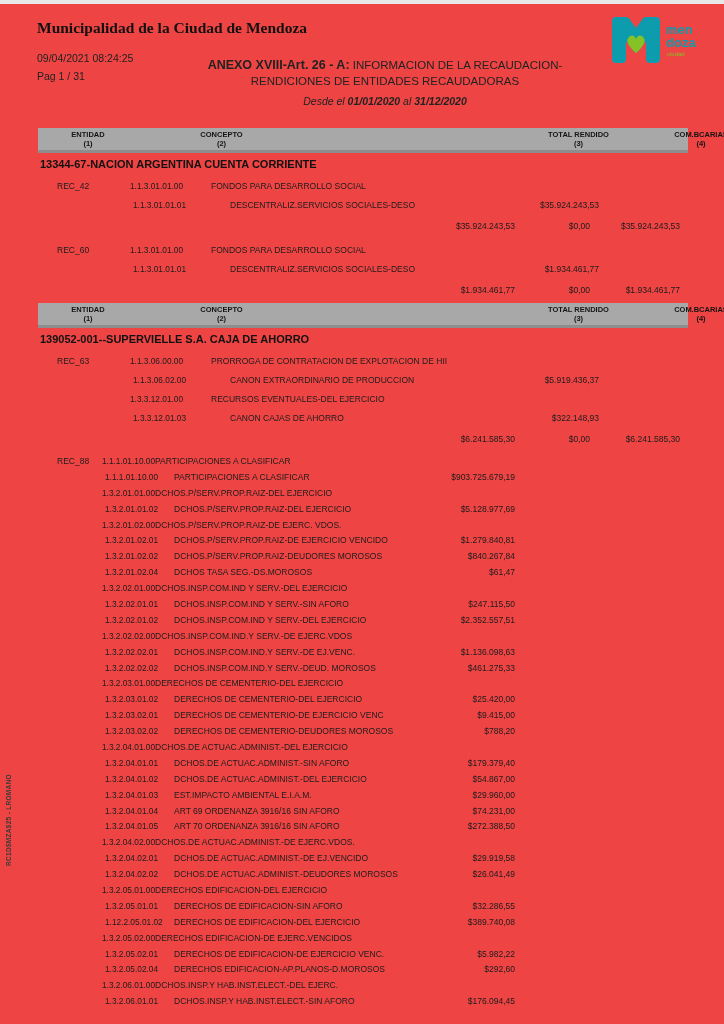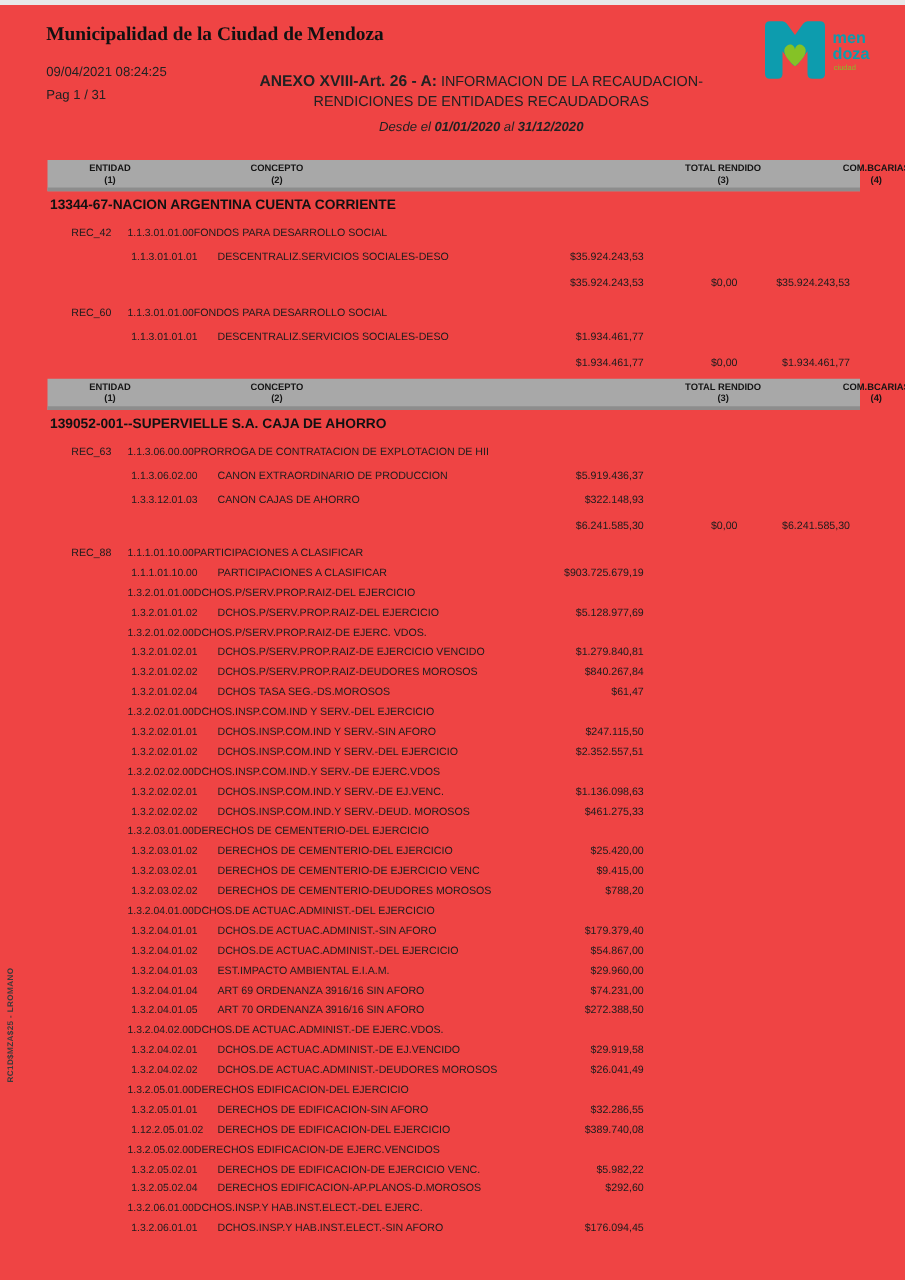--- a/index.html
+++ b/index.html
@@ -35,21 +35,21 @@
     background:#a8a8a8; border-bottom:3px solid #8d8d8d;
     padding:2px 0 2px 0; margin:0;gap:36px;
   }
   .hcell { text-align:center; font-size:7.5px; font-weight:bold; line-height:9px; color:#141414; }
   .hcol0{grid-column:1}.hcol1{grid-column:2}.hcol2{grid-column:4}.hcol3{grid-column:5}.hcol4{grid-column:6}
   .section-title { font-weight:bold; font-size:11px; padding:5px 0 1px 2px; color:#111; }
   .trow {
     display:grid; grid-template-columns:62px 54px 274px 87px 75px 90px;
     align-items:center; height:15.9px; font-size:8.5px; color:#1c1c1c;
   }
-  .trow.airy { height:19px; }
+  .trow.airy { height:19px;gap:28px; }
   .trow.first { margin-top:5px; }
   .c-rec { padding-left:19px; white-space:nowrap; }
   .c-code { padding-left:5px; white-space:nowrap; font-size:8.3px; }
   .group .c-code { padding-left:2px; }
   .c-concept { padding-left:20px; white-space:nowrap; overflow:visible; }
   .group .c-concept { padding-left:1px; }
   .c-num { text-align:right; white-space:nowrap; }
   .trow.subtotal { height:18px; margin-top:3px; margin-bottom:4px; }
 </style>
 </head>
@@ -192,20 +192,28 @@
         <span class="c-num c-neto"></span>
       </div>
       <div class="trow detail airy">
         <span class="c-rec"></span>
         <span class="c-code">1.1.3.06.02.00</span>
         <span class="c-concept">CANON EXTRAORDINARIO DE PRODUCCION</span>
         <span class="c-num c-total">$5.919.436,37</span>
         <span class="c-num c-com"></span>
         <span class="c-num c-neto"></span>
       </div>
+      <div class="trow group airy">
+        <span class="c-rec"></span>
+        <span class="c-code">1.3.3.12.01.00</span>
+        <span class="c-concept">RECURSOS EVENTUALES-DEL EJERCICIO</span>
+        <span class="c-num c-total"></span>
+        <span class="c-num c-com"></span>
+        <span class="c-num c-neto"></span>
+      </div>
       <div class="trow detail airy">
         <span class="c-rec"></span>
         <span class="c-code">1.3.3.12.01.03</span>
         <span class="c-concept">CANON CAJAS DE AHORRO</span>
         <span class="c-num c-total">$322.148,93</span>
         <span class="c-num c-com"></span>
         <span class="c-num c-neto"></span>
       </div>
       <div class="trow subtotal">
         <span class="c-rec"></span>

